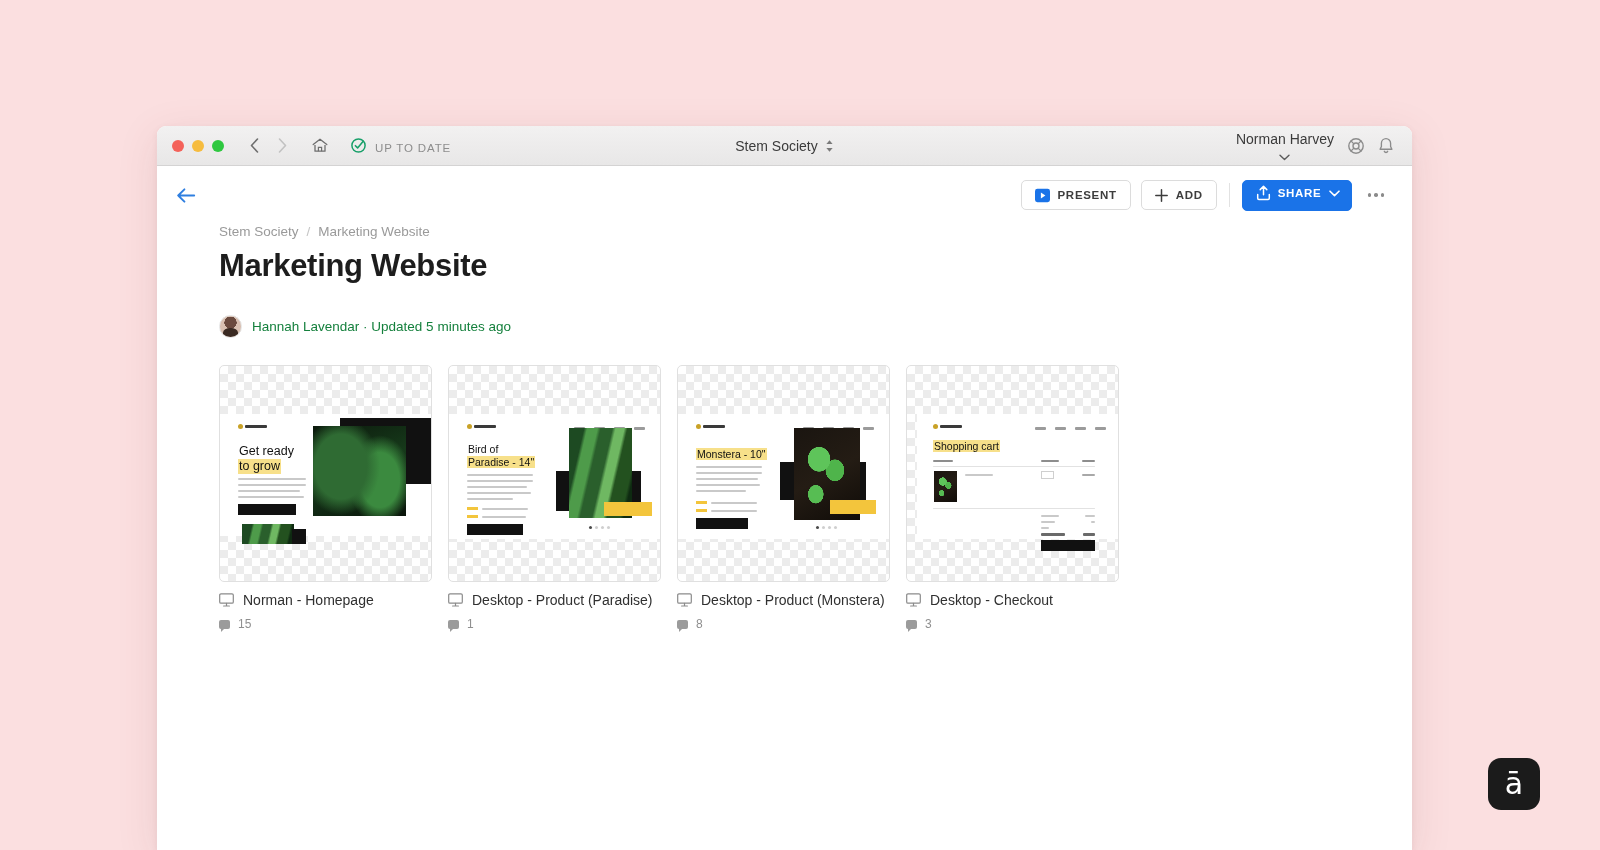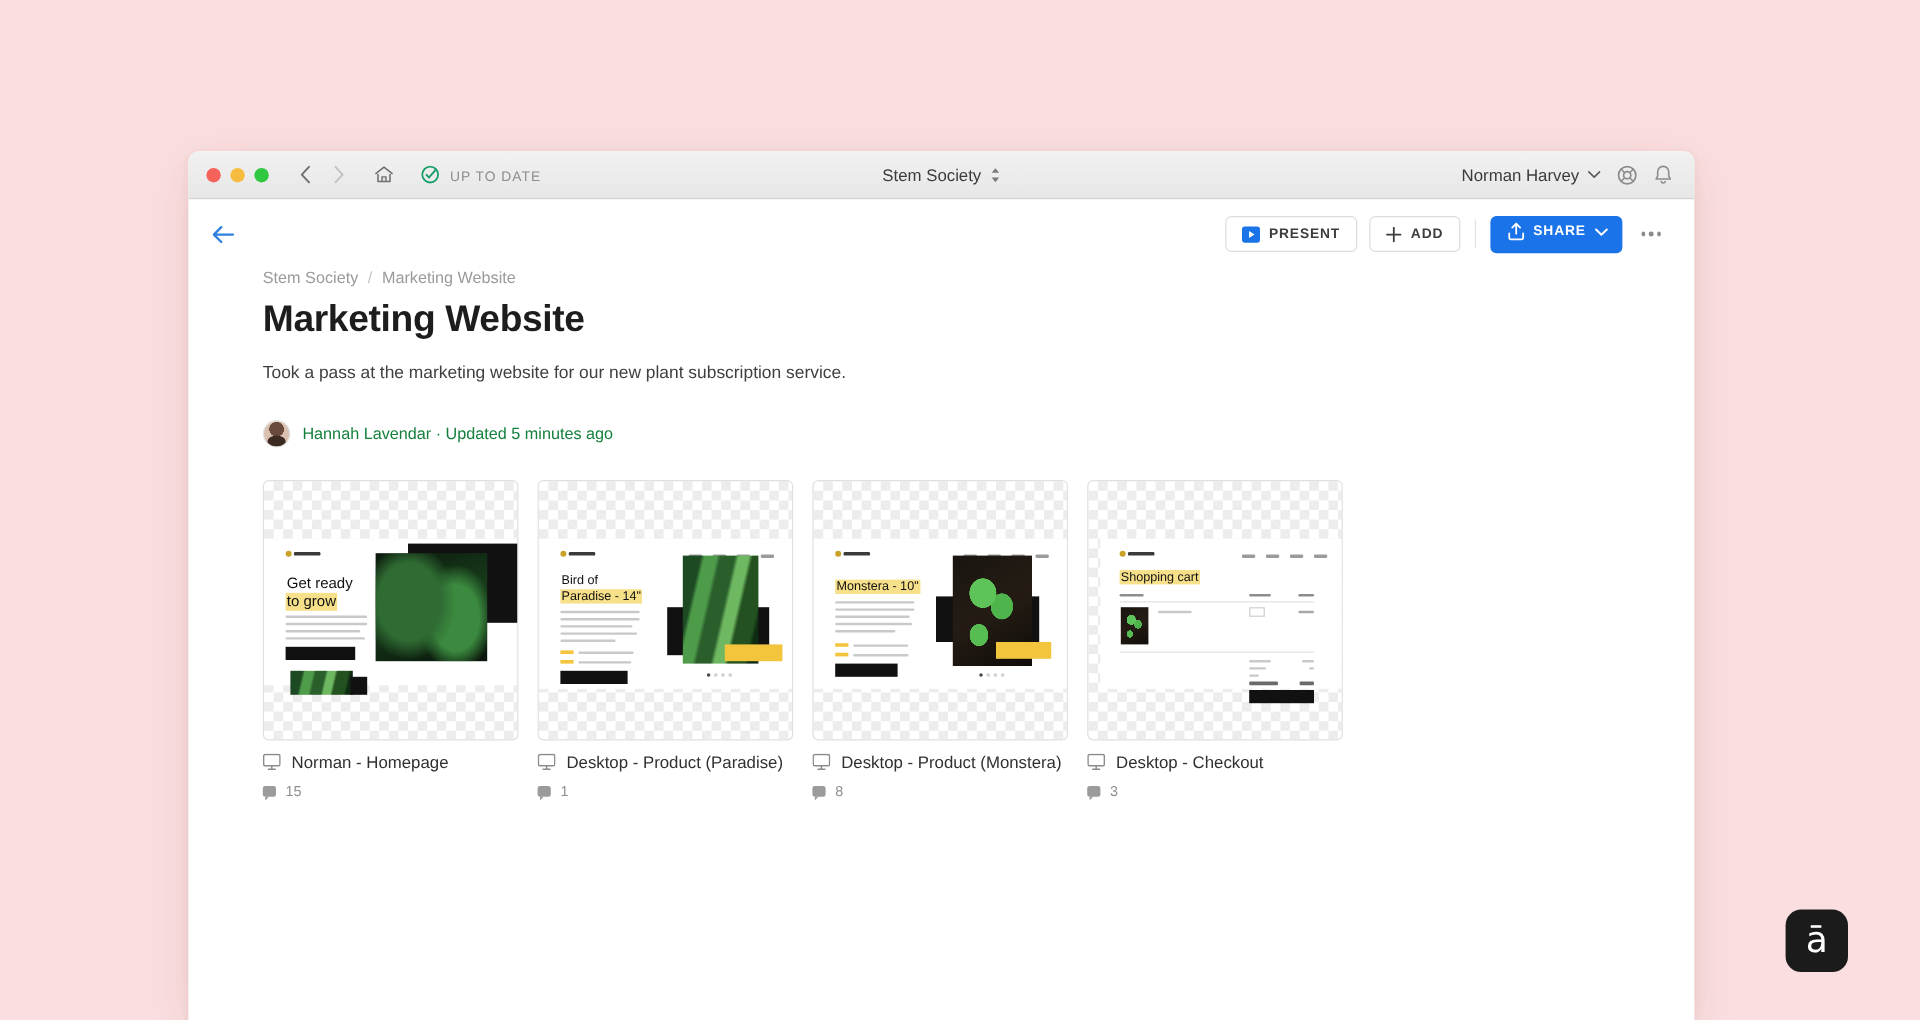--- a/index.html
+++ b/index.html
@@ -64,21 +64,21 @@
     display: flex; align-items: center; justify-content: center; gap: 7px;
     pointer-events: none;
   }
   .doc-title span { font-size: 14px; color: #3b3b3b; }
   .doc-title .stepper { display: flex; flex-direction: column; gap: 1px; color: #7a7a7a; pointer-events: auto;}
 
   .tb-right {
     margin-left: auto; display: flex; align-items: center;
     gap: 13px; margin-right: 18px;
   }
-  .user-chip { display: flex; align-items: center; gap: 7px; }
+  .user-chip { display: flex; align-items: center; gap: 7px; flex-direction: column; }
   .user-chip .uname { font-size: 14px; color: #3b3b3b; }
   .ic-btn { color: #8c8c8c; display: flex; align-items: center; }
 
   
   .actionbar {
     height: 58px; display: flex; align-items: center;
     padding: 0 26px 0 12px;
   }
   .back-arrow {
     width: 34px; height: 34px;
@@ -347,21 +347,20 @@
   <div class="content">
 
     <div class="breadcrumb">
       <span>Stem Society</span>
       <span class="sep">/</span>
       <span>Marketing Website</span>
     </div>
 
     <h1 class="page-title">Marketing Website</h1>
 
-    <p class="page-desc">Took a pass at the marketing website for our new plant subscription service.</p>
 
     <div class="meta-row">
       <div class="avatar"></div>
       <span class="meta-text">Hannah Lavendar · Updated 5 minutes ago</span>
     </div>
 
     <div class="grid">
 
       <div class="card">
         <div class="thumb">

